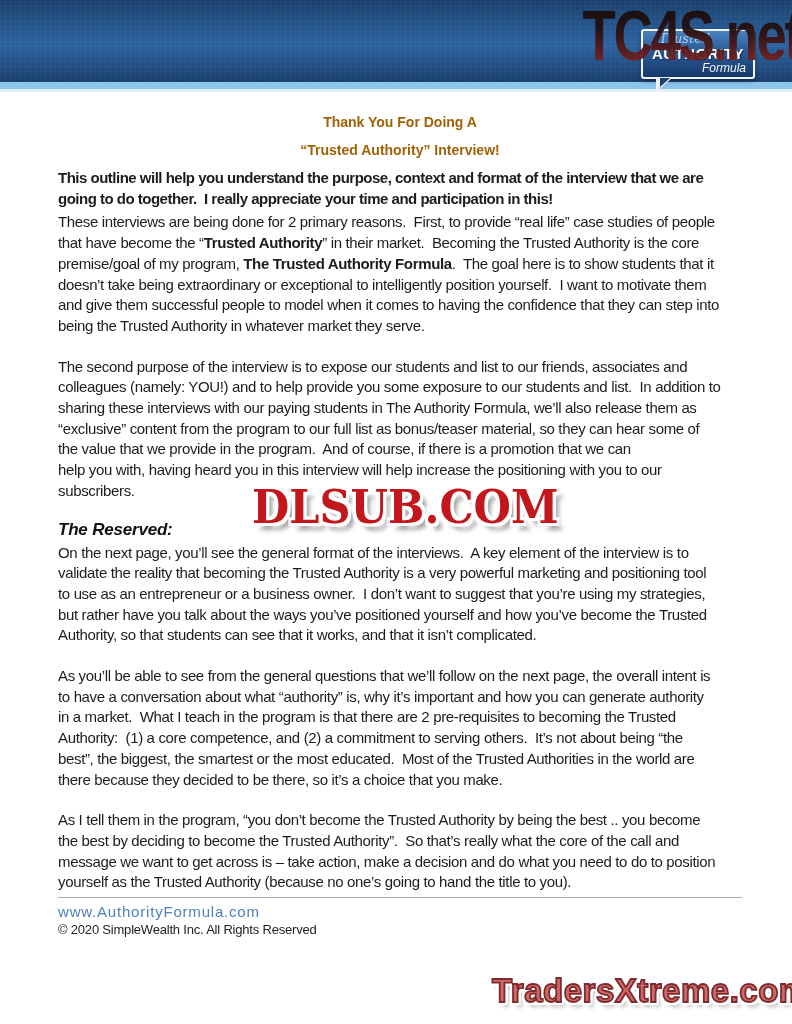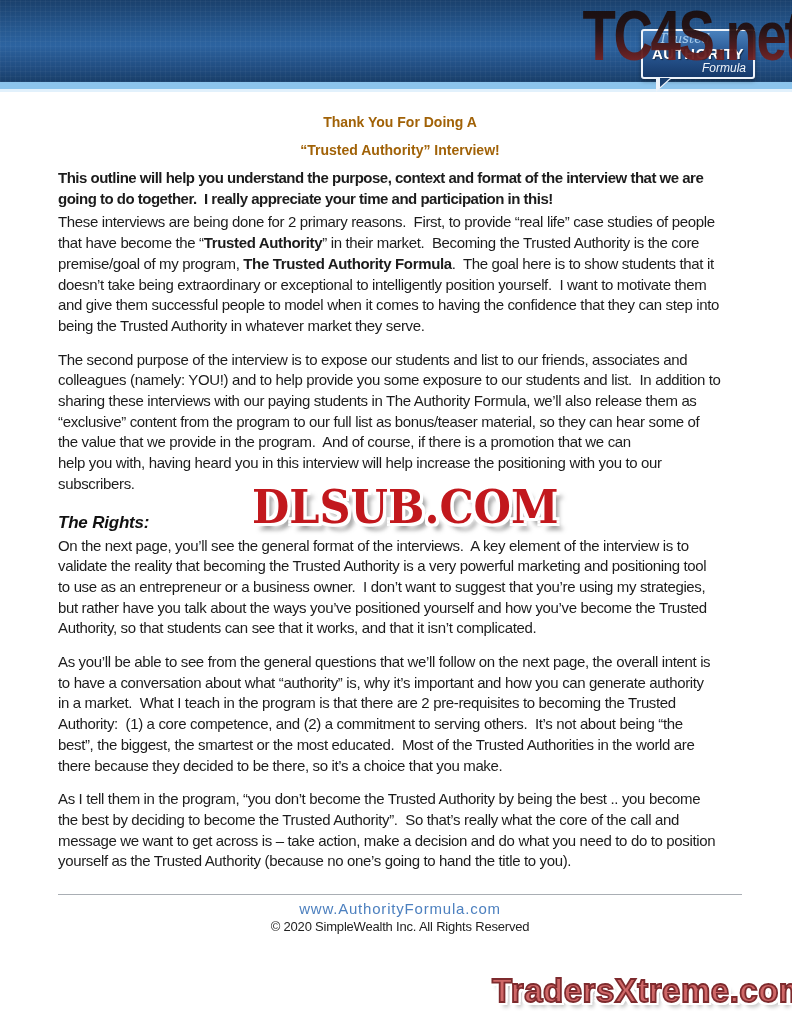--- a/index.html
+++ b/index.html
@@ -68,27 +68,27 @@
     letter-spacing:-0.5px; white-space:pre;
   }
   .h2 {
     margin:17px 0 0; font-weight:bold; font-style:italic;
     font-size:17px; line-height:21px; letter-spacing:-0.2px; color:#111;
   }
   .para {
     margin:3px 0 0; font-size:15px; line-height:20.7px;
     letter-spacing:-0.35px; white-space:pre;
   }
-  .para.gap { margin-top:13px; }
+  .para.gap { margin-top:20px; }
   .para b, .para .seg-bold { font-weight:bold; }
 
   
   .footer {
-    margin-top:22px; border-top:1px solid #a9aeb4;
-    padding-top:5px; text-align:center;
+    margin-top:4px; border-top:1px solid #a9aeb4;
+    padding-top:5px; text-align:left;
   }
   .footer-url {
     color:#4d80bf; font-size:15px; letter-spacing:0.8px; text-decoration:none;
     display:inline-block;
   }
   .footer-copy { color:#222; font-size:13px; margin-top:1px; letter-spacing:-0.2px; }
 
   
   .wm-dlsub {
     position:absolute; left:252px; top:484px; z-index:10;
@@ -144,21 +144,21 @@
 and give them successful people to model when it comes to having the confidence that they can step into
 being the Trusted Authority in whatever market they serve.</span></p>
     <p class="para gap">The second purpose of the interview is to expose our students and list to our friends, associates and
 colleagues (namely: YOU!) and to help provide you some exposure to our students and list.  In addition to
 sharing these interviews with our paying students in The Authority Formula, we’ll also release them as
 “exclusive” content from the program to our full list as bonus/teaser material, so they can hear some of
 the value that we provide in the program.  And of course, if there is a promotion that we can
 help you with, having heard you in this interview will help increase the positioning with you to our
 subscribers.</p>
 
-    <p class="h2">The Rights:</p>
+    <p class="h2">The Reserved:</p>
     <p class="para">On the next page, you’ll see the general format of the interviews.  A key element of the interview is to
 validate the reality that becoming the Trusted Authority is a very powerful marketing and positioning tool
 to use as an entrepreneur or a business owner.  I don’t want to suggest that you’re using my strategies,
 but rather have you talk about the ways you’ve positioned yourself and how you’ve become the Trusted
 Authority, so that students can see that it works, and that it isn’t complicated.</p>
     <p class="para gap">As you’ll be able to see from the general questions that we’ll follow on the next page, the overall intent is
 to have a conversation about what “authority” is, why it’s important and how you can generate authority
 in a market.  What I teach in the program is that there are 2 pre-requisites to becoming the Trusted
 Authority:  (1) a core competence, and (2) a commitment to serving others.  It’s not about being “the
 best”, the biggest, the smartest or the most educated.  Most of the Trusted Authorities in the world are

